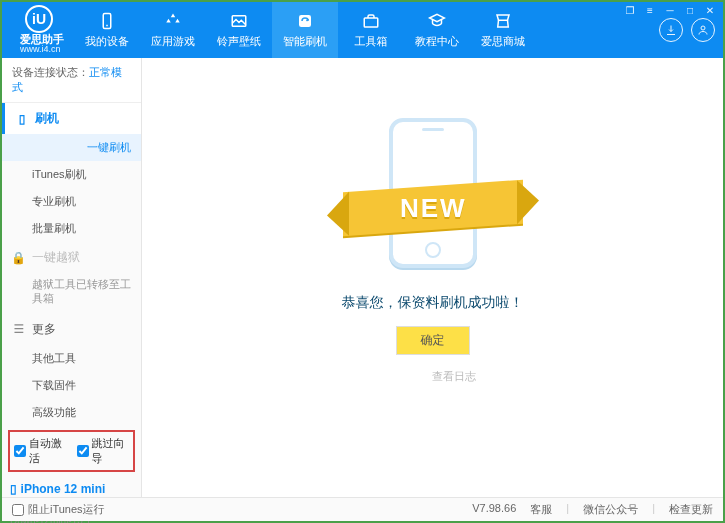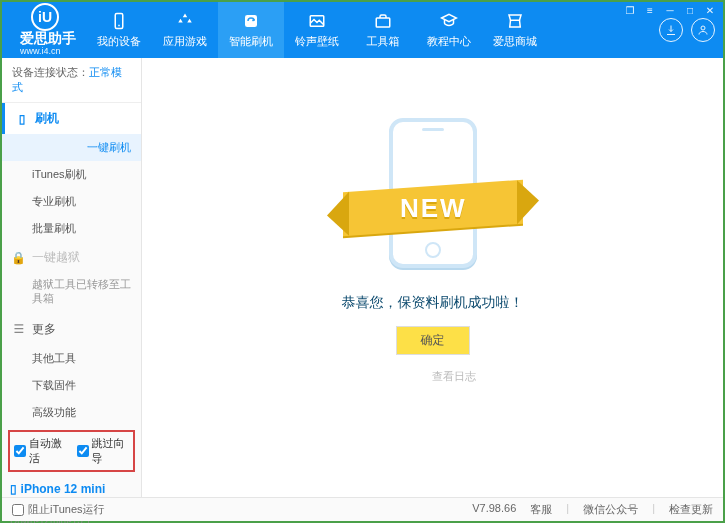--- a/index.html
+++ b/index.html
@@ -4,21 +4,21 @@
 <style>
 * { margin: 0; padding: 0; box-sizing: border-box; }
 body { font-family: "Microsoft YaHei", Arial, sans-serif; font-size: 12px; color: #333; background: #fff; }
 .app { width: 725px; height: 523px; border: 2px solid #4aa049; position: relative; display: flex; flex-direction: column; background: #fff; }
 
 
 .titlebar { height: 56px; background: #0d8bf2; display: flex; align-items: center; color: #fff; position: relative; }
 .brand { display: flex; align-items: center; padding: 0 10px 0 12px; flex-direction: column; }
 .brand-logo { width: 28px; height: 28px; border-radius: 50%; border: 2px solid #fff; display: flex; align-items: center; justify-content: center; font-weight: bold; font-size: 14px; }
 .brand-text { margin-left: 6px; line-height: 1.1; }
-.brand-title { font-size: 14px; font-weight: bold; }
+.brand-title { font-size: 11px; font-weight: bold; }
 .brand-url { font-size: 9px; opacity: 0.9; }
 .topnav { display: flex; height: 100%; }
 .topnav-item { width: 66px; display: flex; flex-direction: column; align-items: center; justify-content: center; cursor: pointer; gap: 3px; }
 .topnav-item.active { background: #2b9ff5; }
 .topnav-icon { width: 20px; height: 20px; display: flex; align-items: center; justify-content: center; }
 .topnav-label { font-size: 11px; }
 .titlebar-right { margin-left: auto; display: flex; align-items: center; padding-right: 8px; gap: 8px; }
 .circle-btn { width: 24px; height: 24px; border: 1.5px solid #fff; border-radius: 50%; display: flex; align-items: center; justify-content: center; opacity: 0.9; cursor: pointer; }
 .win-controls { position: absolute; top: 2px; right: 6px; display: flex; gap: 6px; font-size: 10px; }
 .win-btn { width: 14px; height: 12px; color: #fff; display: flex; align-items: center; justify-content: center; cursor: pointer; opacity: 0.9; }
@@ -101,38 +101,38 @@
         <span class="topnav-label">我的设备</span>
       </div>
       <div class="topnav-item">
         <span class="topnav-icon">
             <svg width="18" height="18" viewBox="0 0 24 24" fill="#fff">
               <path d="M12 2l3 5h-6z M6 9l3 5H3z M18 9l3 5h-6z"></path>
             </svg>
           </span>
         <span class="topnav-label">应用游戏</span>
       </div>
+      <div class="topnav-item">
+        <span class="topnav-icon">
+            <svg width="18" height="18" viewBox="0 0 24 24" fill="none" stroke="#fff" stroke-width="2">
+              <rect x="3" y="5" width="18" height="14" rx="1"></rect>
+              <path d="M3 15l5-5 4 4 3-3 6 6"></path>
+            </svg>
+          </span>
+        <span class="topnav-label">铃声壁纸</span>
+      </div>
       <div class="topnav-item active">
         <span class="topnav-icon">
             <svg width="18" height="18" viewBox="0 0 24 24" fill="#fff">
               <rect x="4" y="4" width="16" height="16" rx="3"></rect>
               <path d="M8 12a4 4 0 1 1 8 0" fill="none" stroke="#2b9ff5" stroke-width="2"></path>
               <path d="M14 8l2 2-2 2" fill="none" stroke="#2b9ff5" stroke-width="2"></path>
             </svg>
           </span>
         <span class="topnav-label">智能刷机</span>
-      </div>
-      <div class="topnav-item">
-        <span class="topnav-icon">
-            <svg width="18" height="18" viewBox="0 0 24 24" fill="none" stroke="#fff" stroke-width="2">
-              <rect x="3" y="5" width="18" height="14" rx="1"></rect>
-              <path d="M3 15l5-5 4 4 3-3 6 6"></path>
-            </svg>
-          </span>
-        <span class="topnav-label">铃声壁纸</span>
       </div>
       <div class="topnav-item">
         <span class="topnav-icon">
             <svg width="18" height="18" viewBox="0 0 24 24" fill="none" stroke="#fff" stroke-width="2">
               <rect x="3" y="8" width="18" height="12" rx="1"></rect>
               <path d="M8 8V6a2 2 0 0 1 2-2h4a2 2 0 0 1 2 2v2"></path>
             </svg>
           </span>
         <span class="topnav-label">工具箱</span>
       </div>

